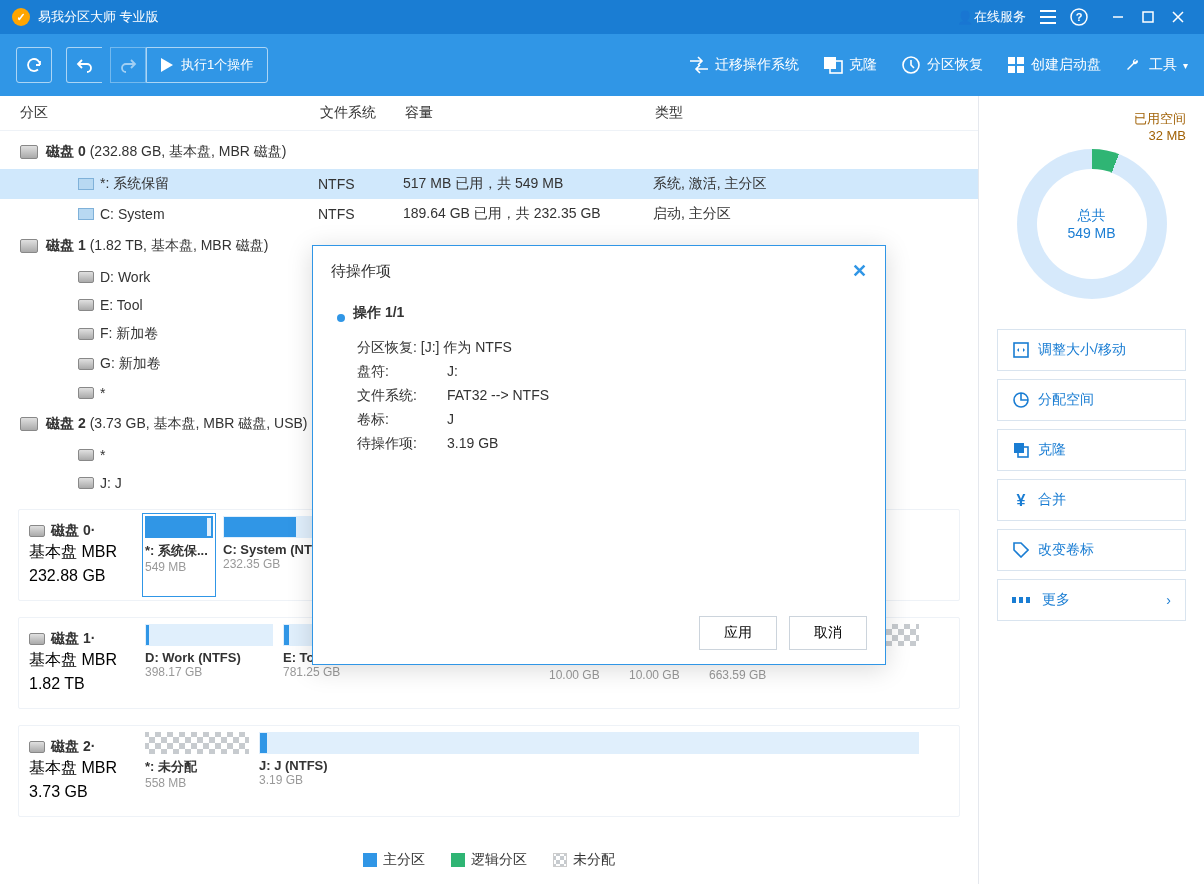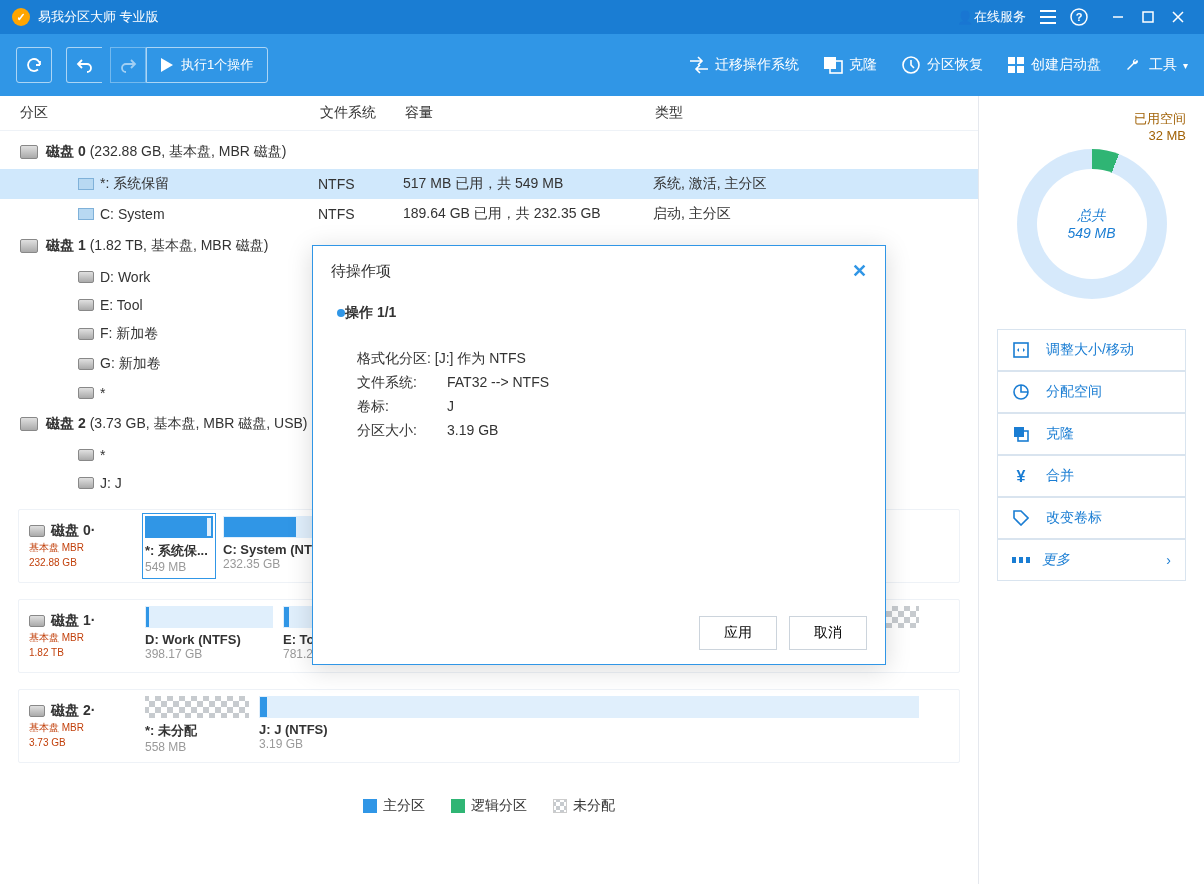--- a/index.html
+++ b/index.html
@@ -46,21 +46,21 @@
 .drive-icon { width: 16px; height: 12px; background: #b8d9f2; border: 1px solid #7fb1d9; position: relative; }
 
 .disk-glyph { width: 18px; height: 14px; background: linear-gradient(#e0e0e0,#aaa); border: 1px solid #888; border-radius: 2px; }
 .small-disk { width: 16px; height: 12px; background: linear-gradient(#e0e0e0,#aaa); border: 1px solid #888; border-radius: 2px; }
 
 
 .maps { padding: 8px 18px; border-top: 0px; }
 .map-row { display: flex; gap: 10px; margin-bottom: 16px; border: 1px solid #eef2f7; padding: 6px; border-radius: 2px; }
 .map-label { width: 110px; padding: 6px 4px; }
 .map-label .ml-name { font-weight: bold; font-size: 14px; }
-.map-label .ml-sub { color: #c2410c; font-size: 10px; line-height: 1.5; }
+.map-label .ml-sub { color: #000000; font-size: 16px; line-height: 1.5; }
 .map-seg { display: flex; flex-direction: column; cursor: pointer; }
 .seg-bar { height: 22px; background: #e0effc; position: relative; border: 1px solid transparent; }
 .seg-bar .fill { position: absolute; top: 0; left: 0; bottom: 0; background: #3096e6; }
 .seg-bar.logical .fill { background: #2fb574; }
 .seg-bar.unalloc { background: repeating-conic-gradient(#c7cbcf 0 25%, #fff 0 50%) 50% / 12px 12px; }
 .seg-info { margin-top: 4px; font-size: 12px; }
 .seg-info b { font-size: 13px; }
 .seg-info .sub { color: #999; display: block; }
 .map-seg.selected .seg-bar { border: 2px solid #3096e6; }
 .map-seg.selected { outline: 1px solid #3096e6; outline-offset: 2px; }
@@ -70,32 +70,32 @@
 .legend .litem { display: flex; align-items: center; gap: 6px; }
 .legend .sw { width: 14px; height: 14px; }
 .legend .sw.p { background: #3096e6; }
 .legend .sw.l { background: #2fb574; }
 .legend .sw.u { background: repeating-conic-gradient(#c7cbcf 0 25%, #fff 0 50%) 50% / 8px 8px; border: 1px solid #ccc; }
 
 
 .donut-wrap { display: flex; flex-direction: column; align-items: center; margin-bottom: 30px; }
 .donut-label { font-size: 13px; color: #a16207; text-align: center; margin-bottom: 6px; }
 .donut { width: 150px; height: 150px; border-radius: 50%; background: conic-gradient(#2fb574 0 21deg, #d6e9fb 21deg 360deg); display: flex; align-items: center; justify-content: center; }
-.donut-in { width: 110px; height: 110px; background: #fff; border-radius: 50%; display: flex; flex-direction: column; align-items: center; justify-content: center; color: #1a7dd3; font-size: 14px; font-style: italic; }
+.donut-in { width: 110px; height: 110px; background: #fff; border-radius: 50%; display: flex; flex-direction: column; align-items: center; justify-content: center; color: #1a7dd3; font-size: 14px; }
 .op-list { display: flex; flex-direction: column; gap: 0; }
-.op-item { height: 42px; display: flex; align-items: center; gap: 16px; color: #1a7dd3; border: 1px solid #d9e4ef; padding: 0 14px; cursor: pointer; font-size: 14px; }
+.op-item { height: 42px; display: flex; align-items: center; gap: 8px; color: #1a7dd3; border: 1px solid #d9e4ef; padding: 0 14px; cursor: pointer; margin-bottom: 8px; font-size: 14px; }
 .op-item.more { justify-content: space-between; }
 .op-icon { width: 18px; height: 18px; display: flex; align-items: center; justify-content: center; }
 
 
 .dialog { position: absolute; left: 312px; top: 149px; width: 574px; height: 420px; background: #fff; border: 1px solid #3096e6; box-shadow: 0 4px 24px rgba(0,0,0,0.15); display: flex; flex-direction: column; z-index: 100; }
 .dialog .d-title { padding: 14px 18px; font-size: 15px; display: flex; justify-content: space-between; align-items: center; }
 .dialog .d-close { color: #3096e6; cursor: pointer; font-size: 18px; font-weight: bold; }
 .dialog .d-body { padding: 8px 24px; flex: 1; font-size: 14px; }
-.dialog .d-body .op-head { font-weight: bold; display: flex; align-items: center; margin-bottom: 25px; }
+.dialog .d-body .op-head { font-weight: bold; display: flex; align-items: flex-end; gap: 8px; margin-bottom: 14px; }
 .dialog .d-body .bullet { width: 8px; height: 8px; border-radius: 50%; background: #3096e6; }
 .dialog .d-body .op-line { padding: 3px 0 3px 20px; display: flex; }
 .dialog .d-body .op-line .k { width: 90px; }
 .dialog .d-foot { padding: 14px 18px; display: flex; justify-content: flex-end; gap: 12px; }
 .dialog .d-foot button { width: 78px; height: 34px; border: 1px solid #ccd4dc; background: #fff; cursor: pointer; font-size: 14px; }
 
 svg { display: block; }
 </style>
 </head>
 <body>
@@ -410,33 +410,37 @@
       <div class="d-title">
         <span>待操作项</span>
         <span class="d-close">✕</span>
       </div>
       <div class="d-body">
         <div class="op-head">
             <div class="bullet"></div>
             <span>操作 1/1</span>
           </div>
         <div class="op-line">
-            <span>格式化分区: [J:] 作为 NTFS</span>
+            <span>分区恢复: [J:] 作为 NTFS</span>
           </div>
         <div id="dlg-rows">
+            <div class="op-line">
+              <span class="k">盘符:</span>
+              <span>J:</span>
+            </div>
             <div class="op-line">
               <span class="k">文件系统:</span>
               <span>FAT32 --&gt; NTFS</span>
             </div>
             <div class="op-line">
               <span class="k">卷标:</span>
               <span>J</span>
             </div>
             <div class="op-line">
-              <span class="k">分区大小:</span>
+              <span class="k">待操作项:</span>
               <span>3.19 GB</span>
             </div>
           </div>
       </div>
       <div class="d-foot">
         <button>应用</button>
         <button>取消</button>
       </div>
     </div>
   </div>
@@ -490,21 +494,21 @@
         </div>
       <div class="op-item">
           <div class="op-icon">
             <svg width="16" height="16">
               <path d="M1 1h7l7 7-7 7-7-7zM4 4h.01" fill="none" stroke="#1a7dd3" stroke-width="1.6"></path>
             </svg>
           </div>
           <span>改变卷标</span>
         </div>
       <div class="op-item more">
-        <div style="display:flex;align-items:center;gap:12px;font-style:italic;">
+        <div style="display:flex;align-items:center;gap:12px;">
             <div class="op-icon">
               <svg width="18" height="6">
                 <rect x="0" y="0" width="4" height="6" fill="#1a7dd3"></rect>
                 <rect x="7" y="0" width="4" height="6" fill="#1a7dd3"></rect>
                 <rect x="14" y="0" width="4" height="6" fill="#1a7dd3"></rect>
               </svg>
             </div>
             <span>更多</span>
           </div>
         <span style="color:#1a7dd3;">›</span>

